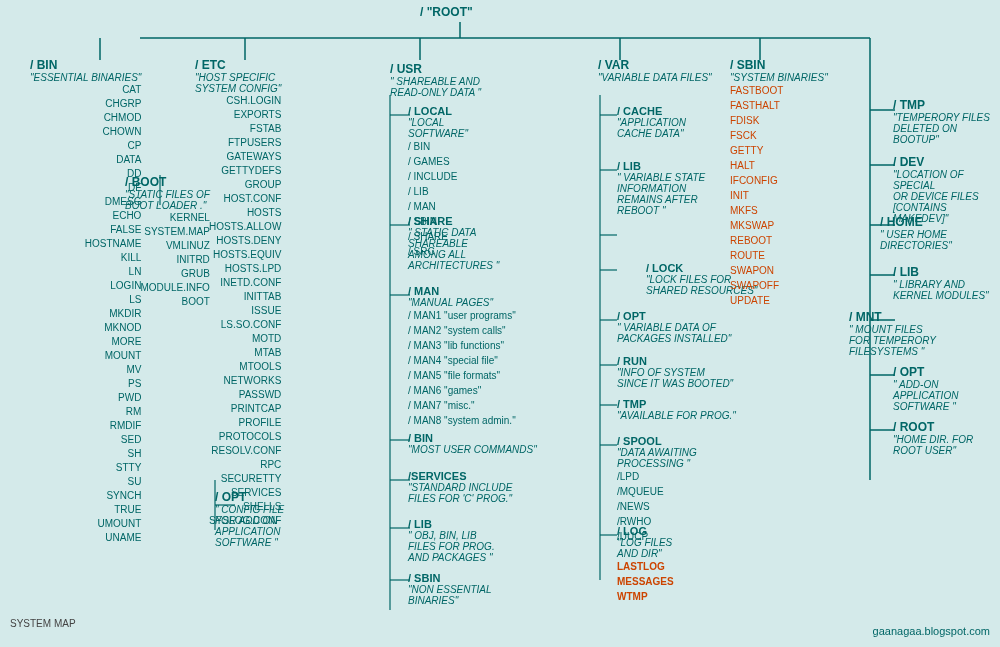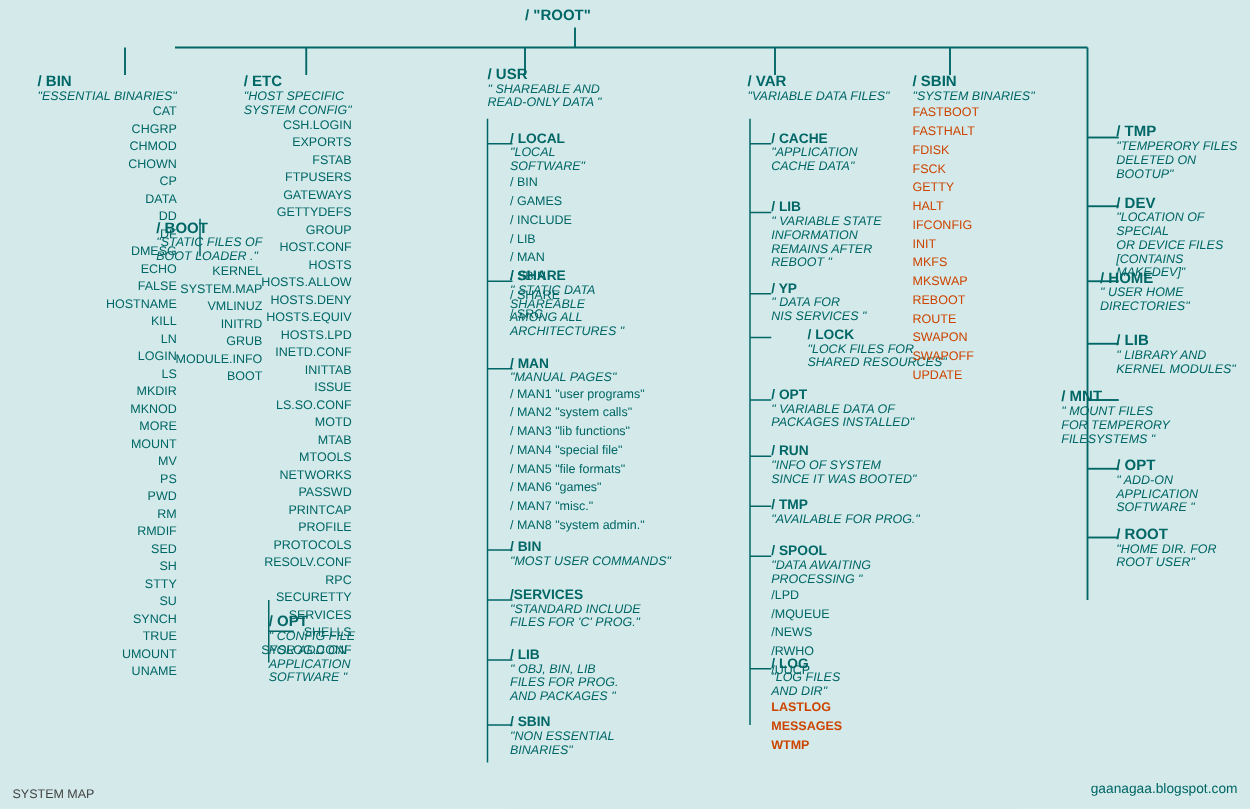--- a/index.html
+++ b/index.html
@@ -59,21 +59,21 @@
     }
     .watermark {
       position: absolute;
       bottom: 10px;
       right: 10px;
       color: #006666;
       font-size: 11px;
     }
     .system-map-label {
       position: absolute;
-      bottom: 6px;
+      bottom: 18px;
       left: 10px;
       color: #444;
       font-size: 10px;
       text-align: center;
     }
   </style>
 </head>
 <body>
 
 <div class="tree-container">
@@ -178,21 +178,21 @@
     <div class="node-list">
       KERNEL<br>SYSTEM.MAP<br>VMLINUZ<br>INITRD<br>GRUB<br>MODULE.INFO<br>BOOT
     </div>
   </div>
 
   <div style="position:absolute; left:215px; top:490px;">
     <div class="node-title">/ OPT</div>
     <div class="node-desc">" CONFIG FILE<br>FOR ADD ON<br>APPLICATION<br>SOFTWARE "</div>
   </div>
 
-  <div style="position:absolute; left:390px; top:52px;">
+  <div style="position:absolute; left:390px; top:62px;">
     <div class="node-title">/ USR</div>
     <div class="node-desc">" SHAREABLE AND<br>READ-ONLY DATA "</div>
   </div>
 
   <div style="position:absolute; left:408px; top:105px;">
     <div class="sub-title">/ LOCAL</div>
     <div class="sub-desc">"LOCAL<br>SOFTWARE"</div>
     <div class="sub-list">
       / BIN<br>/ GAMES<br>/ INCLUDE<br>/ LIB<br>/ MAN<br>/ SBIN<br>/ SHARE<br>/ SRC
     </div>
@@ -239,24 +239,20 @@
   <div style="position:absolute; left:617px; top:105px;">
     <div class="sub-title">/ CACHE</div>
     <div class="sub-desc">"APPLICATION<br>CACHE DATA"</div>
   </div>
 
   <div style="position:absolute; left:617px; top:160px;">
     <div class="sub-title">/ LIB</div>
     <div class="sub-desc">" VARIABLE STATE<br>INFORMATION<br>REMAINS AFTER<br>REBOOT "</div>
   </div>
 
-  <div style="position:absolute; left:617px; top:225px;">
-    <div class="sub-title">/ YP</div>
-    <div class="sub-desc">" DATA FOR<br>NIS SERVICES "</div>
-  </div>
 
   <div style="position:absolute; left:646px; top:262px;">
     <div class="sub-title">/ LOCK</div>
     <div class="sub-desc">"LOCK FILES FOR<br>SHARED RESOURCES"</div>
   </div>
 
   <div style="position:absolute; left:617px; top:310px;">
     <div class="sub-title">/ OPT</div>
     <div class="sub-desc">" VARIABLE DATA OF<br>PACKAGES INSTALLED"</div>
   </div>

